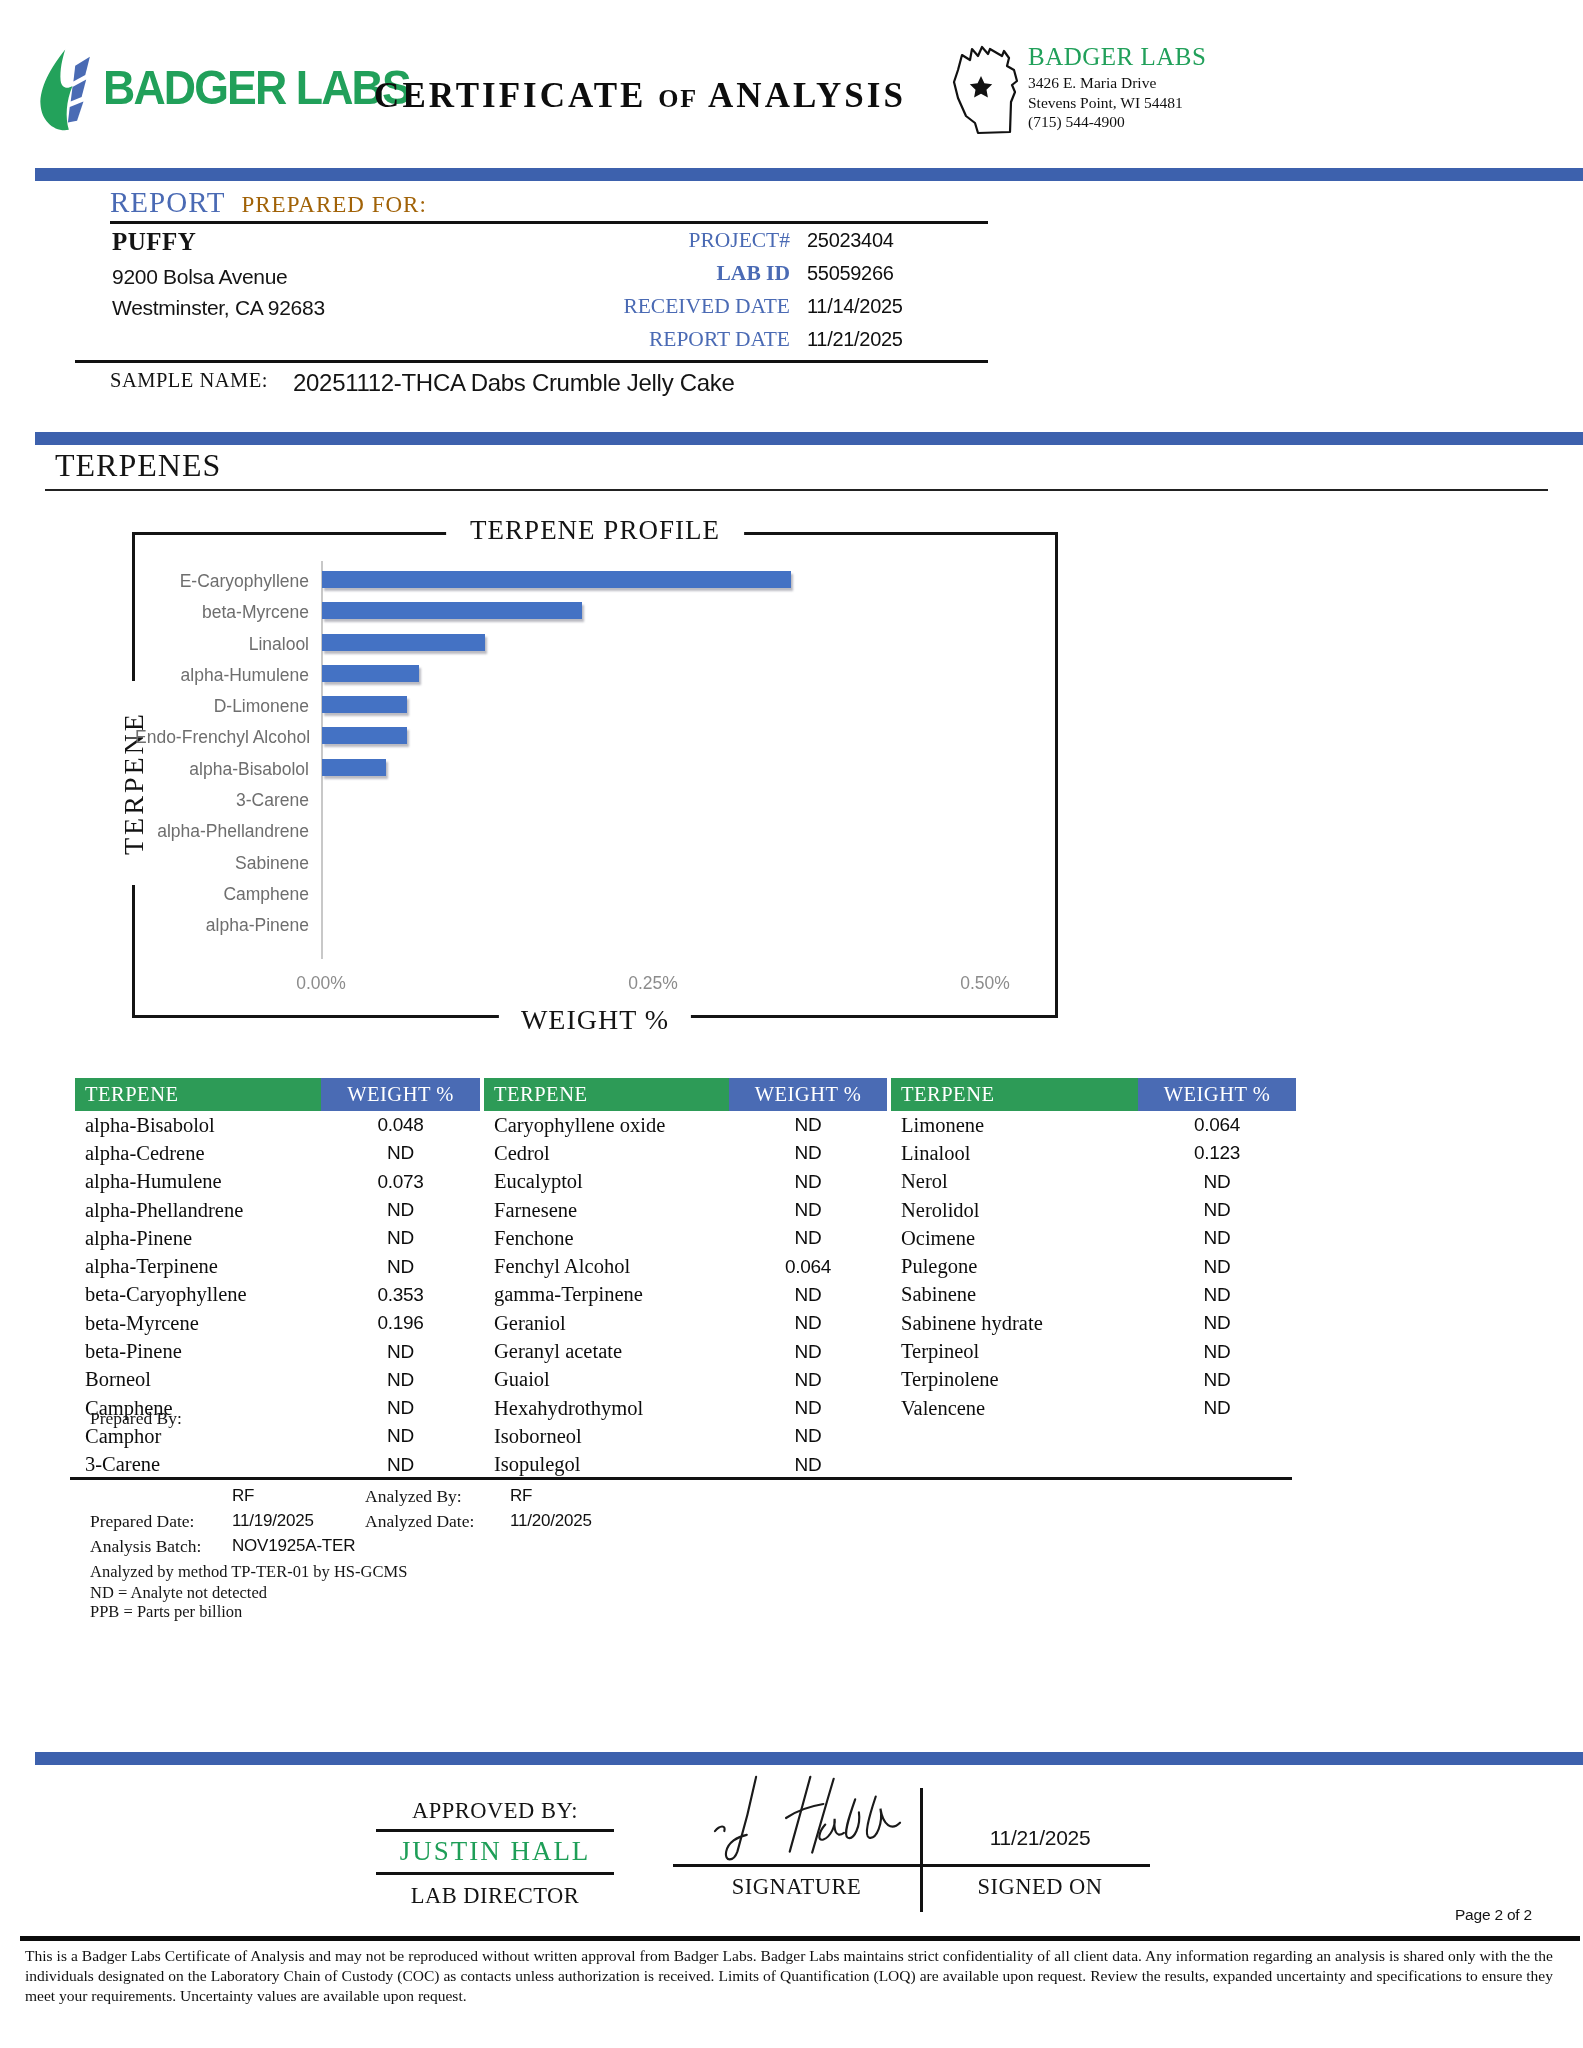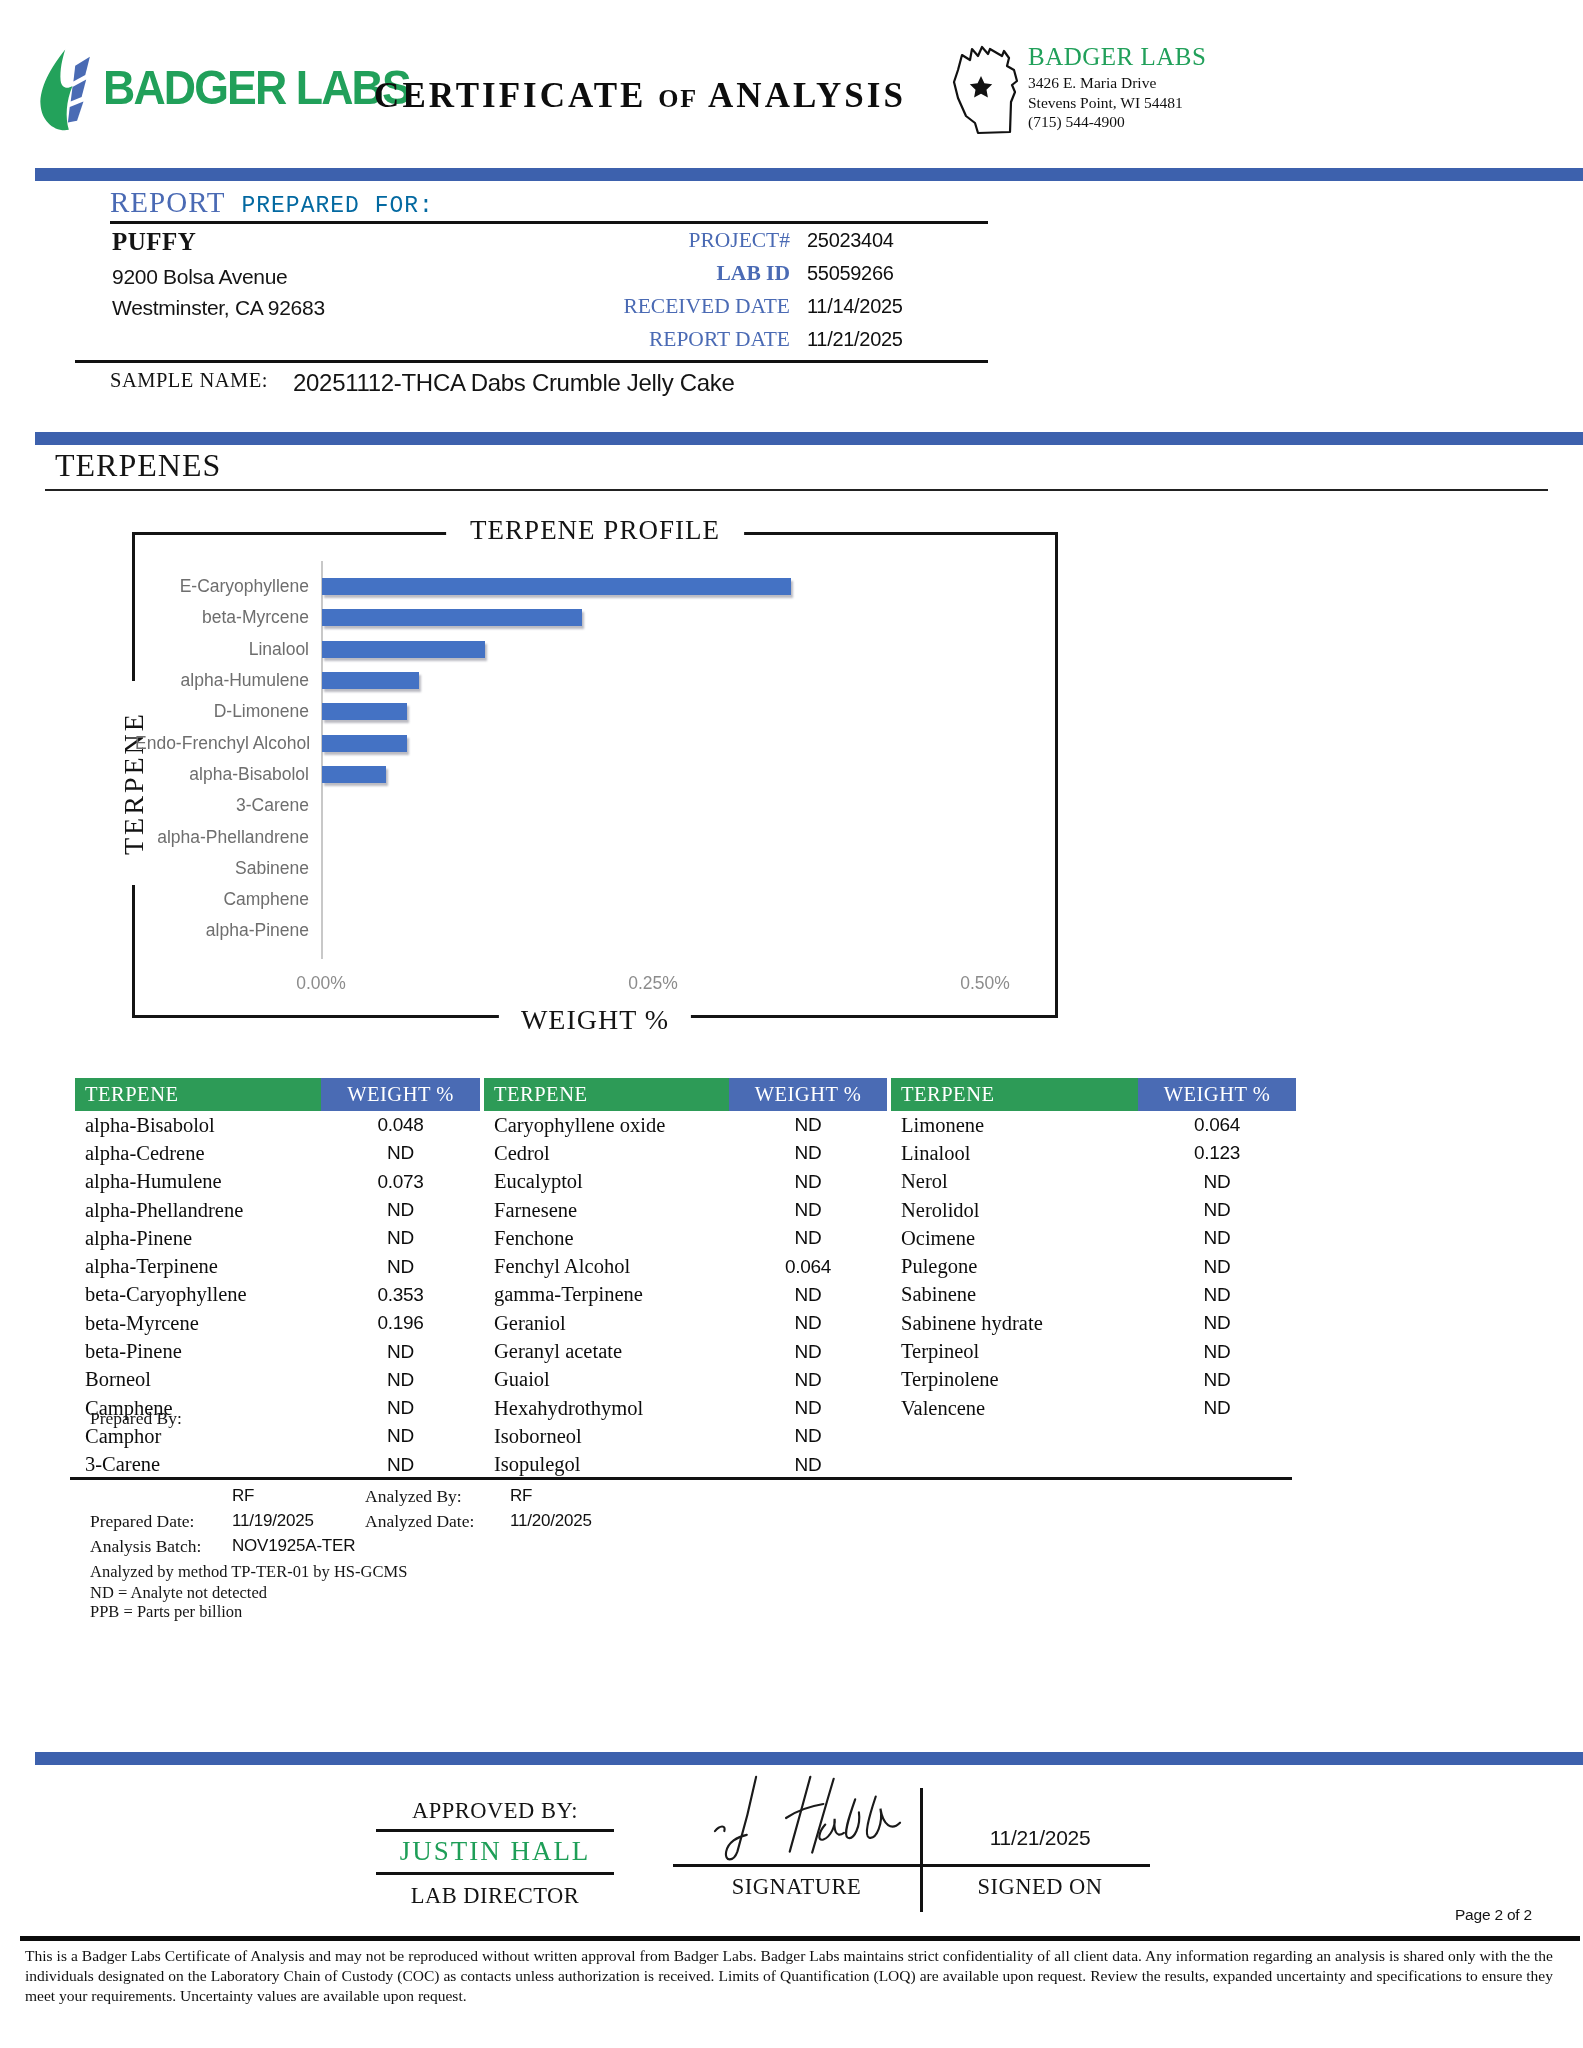--- a/index.html
+++ b/index.html
@@ -18,21 +18,21 @@
   .lab-info{left:1028px;top:44px;line-height:1;}
   .lab-name{font-size:25px;color:#21A05A;letter-spacing:0.5px;margin-bottom:4px;}
   .lab-line{font-size:15.5px;line-height:19.5px;color:#101010;}
 
   .blue-bar{left:35px;right:0;height:13px;background:#3D61AD;}
   .bar1{top:168px;} .bar2{top:432px;} .bar3{top:1752px;}
 
   
   .report-heading{left:110px;top:186px;white-space:nowrap;}
   .report-word{color:#4A6AB4;font-size:29px;letter-spacing:1px;}
-  .report-rest{font-size:23px;color:#0369a1;margin-left:12px;letter-spacing:1px;font-family:Liberation Mono, monospace;}
+  .report-rest{font-size:23px;color:#a16207;margin-left:12px;letter-spacing:1px;}
   .rule{background:#111;}
   .rule1{left:110px;top:221px;width:878px;height:2.5px;}
   .client-name{left:112px;top:228px;font-size:25px;font-weight:bold;letter-spacing:0.5px;}
   .sans{font-family:"Liberation Sans",sans-serif;}
   .addr{left:112px;font-size:21px;color:#141414;letter-spacing:-0.3px;}
   .addr1{top:265px;} .addr2{top:296px;}
   .meta-label{left:490px;width:300px;text-align:right;color:#4A6AB4;font-size:21.5px;white-space:nowrap;}
   .meta-value{left:807px;font-size:20px;color:#0f0f0f;letter-spacing:-0.3px;white-space:nowrap;text-align:center;}
   .ml0{top:228px;} .ml1{top:261px;font-weight:bold;} .ml2{top:294px;} .ml3{top:327px;}
   .mv0{top:229px;} .mv1{top:262px;} .mv2{top:295px;} .mv3{top:328px;}
@@ -48,21 +48,21 @@
   .chart-box{left:132px;top:532px;width:920px;height:480px;border:3px solid #141414;}
   .chart-title{position:absolute;left:50%;top:-20px;transform:translateX(-50%);background:#fff;
                padding:0 24px;font-size:27px;letter-spacing:1px;white-space:nowrap;}
   .chart-xlabel{position:absolute;left:50%;bottom:-21px;transform:translateX(-50%);background:#fff;
                padding:0 22px;font-size:28px;letter-spacing:1px;white-space:nowrap;}
   .chart-ylabel{position:absolute;left:-22px;top:146px;height:204px;width:42px;background:#fff;
                display:flex;align-items:center;justify-content:center;font-size:28px;letter-spacing:3px;
                writing-mode:vertical-rl;transform:rotate(180deg);white-space:nowrap;}
   .axis-line{position:absolute;left:186px;top:26px;height:398px;width:1.5px;background:#c8c8c8;}
   .chart-rows{position:absolute;left:0;top:36px;right:6px;}
-  .chart-row{display:flex;align-items:center;height:31.3px;}
+  .chart-row{display:flex;height:31.3px;}
   .cat-label{width:174px;text-align:right;padding-right:12px;font-family:"Liberation Sans",sans-serif;
              font-size:17.5px;color:#6e6e6e;white-space:nowrap;flex:none;}
   .bar-area{flex:1;position:relative;height:17px;}
   .hbar{position:absolute;left:1px;top:0;height:100%;background:#4472C4;
         box-shadow:1.5px 2.5px 2px rgba(60,60,80,0.35);}
   .tick{position:absolute;top:438px;transform:translateX(-50%);font-family:"Liberation Sans",sans-serif;
         font-size:17.5px;color:#8c8c8c;white-space:nowrap;}
 
   
   .terp-table{left:75px;top:1078px;width:1230px;}

